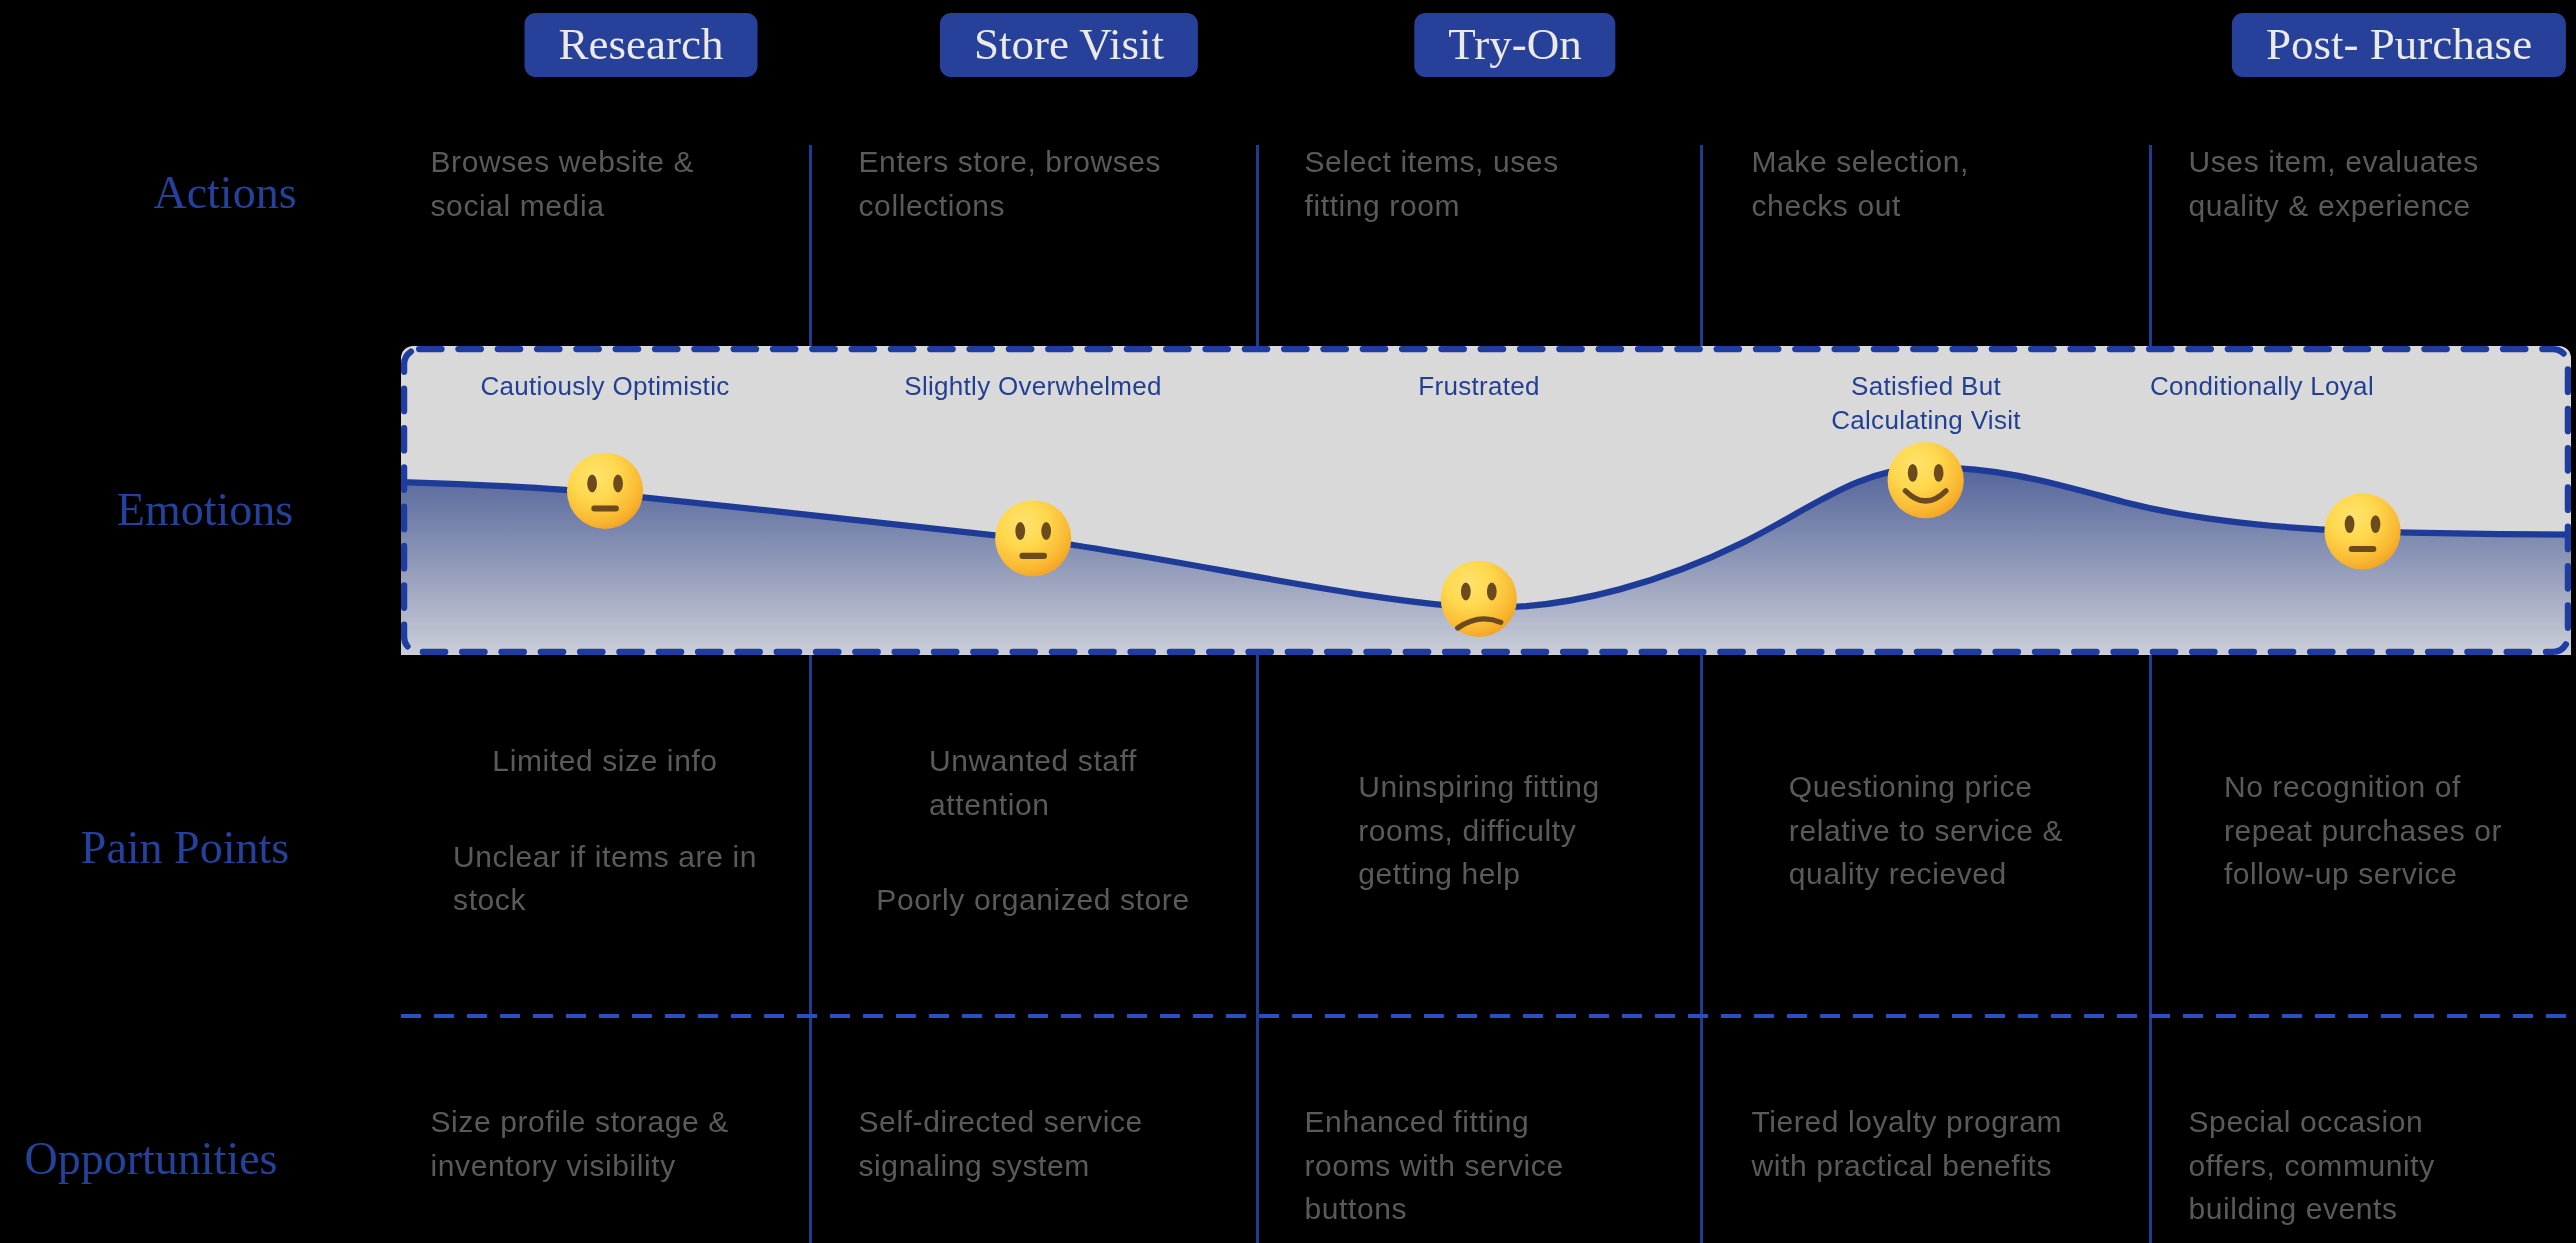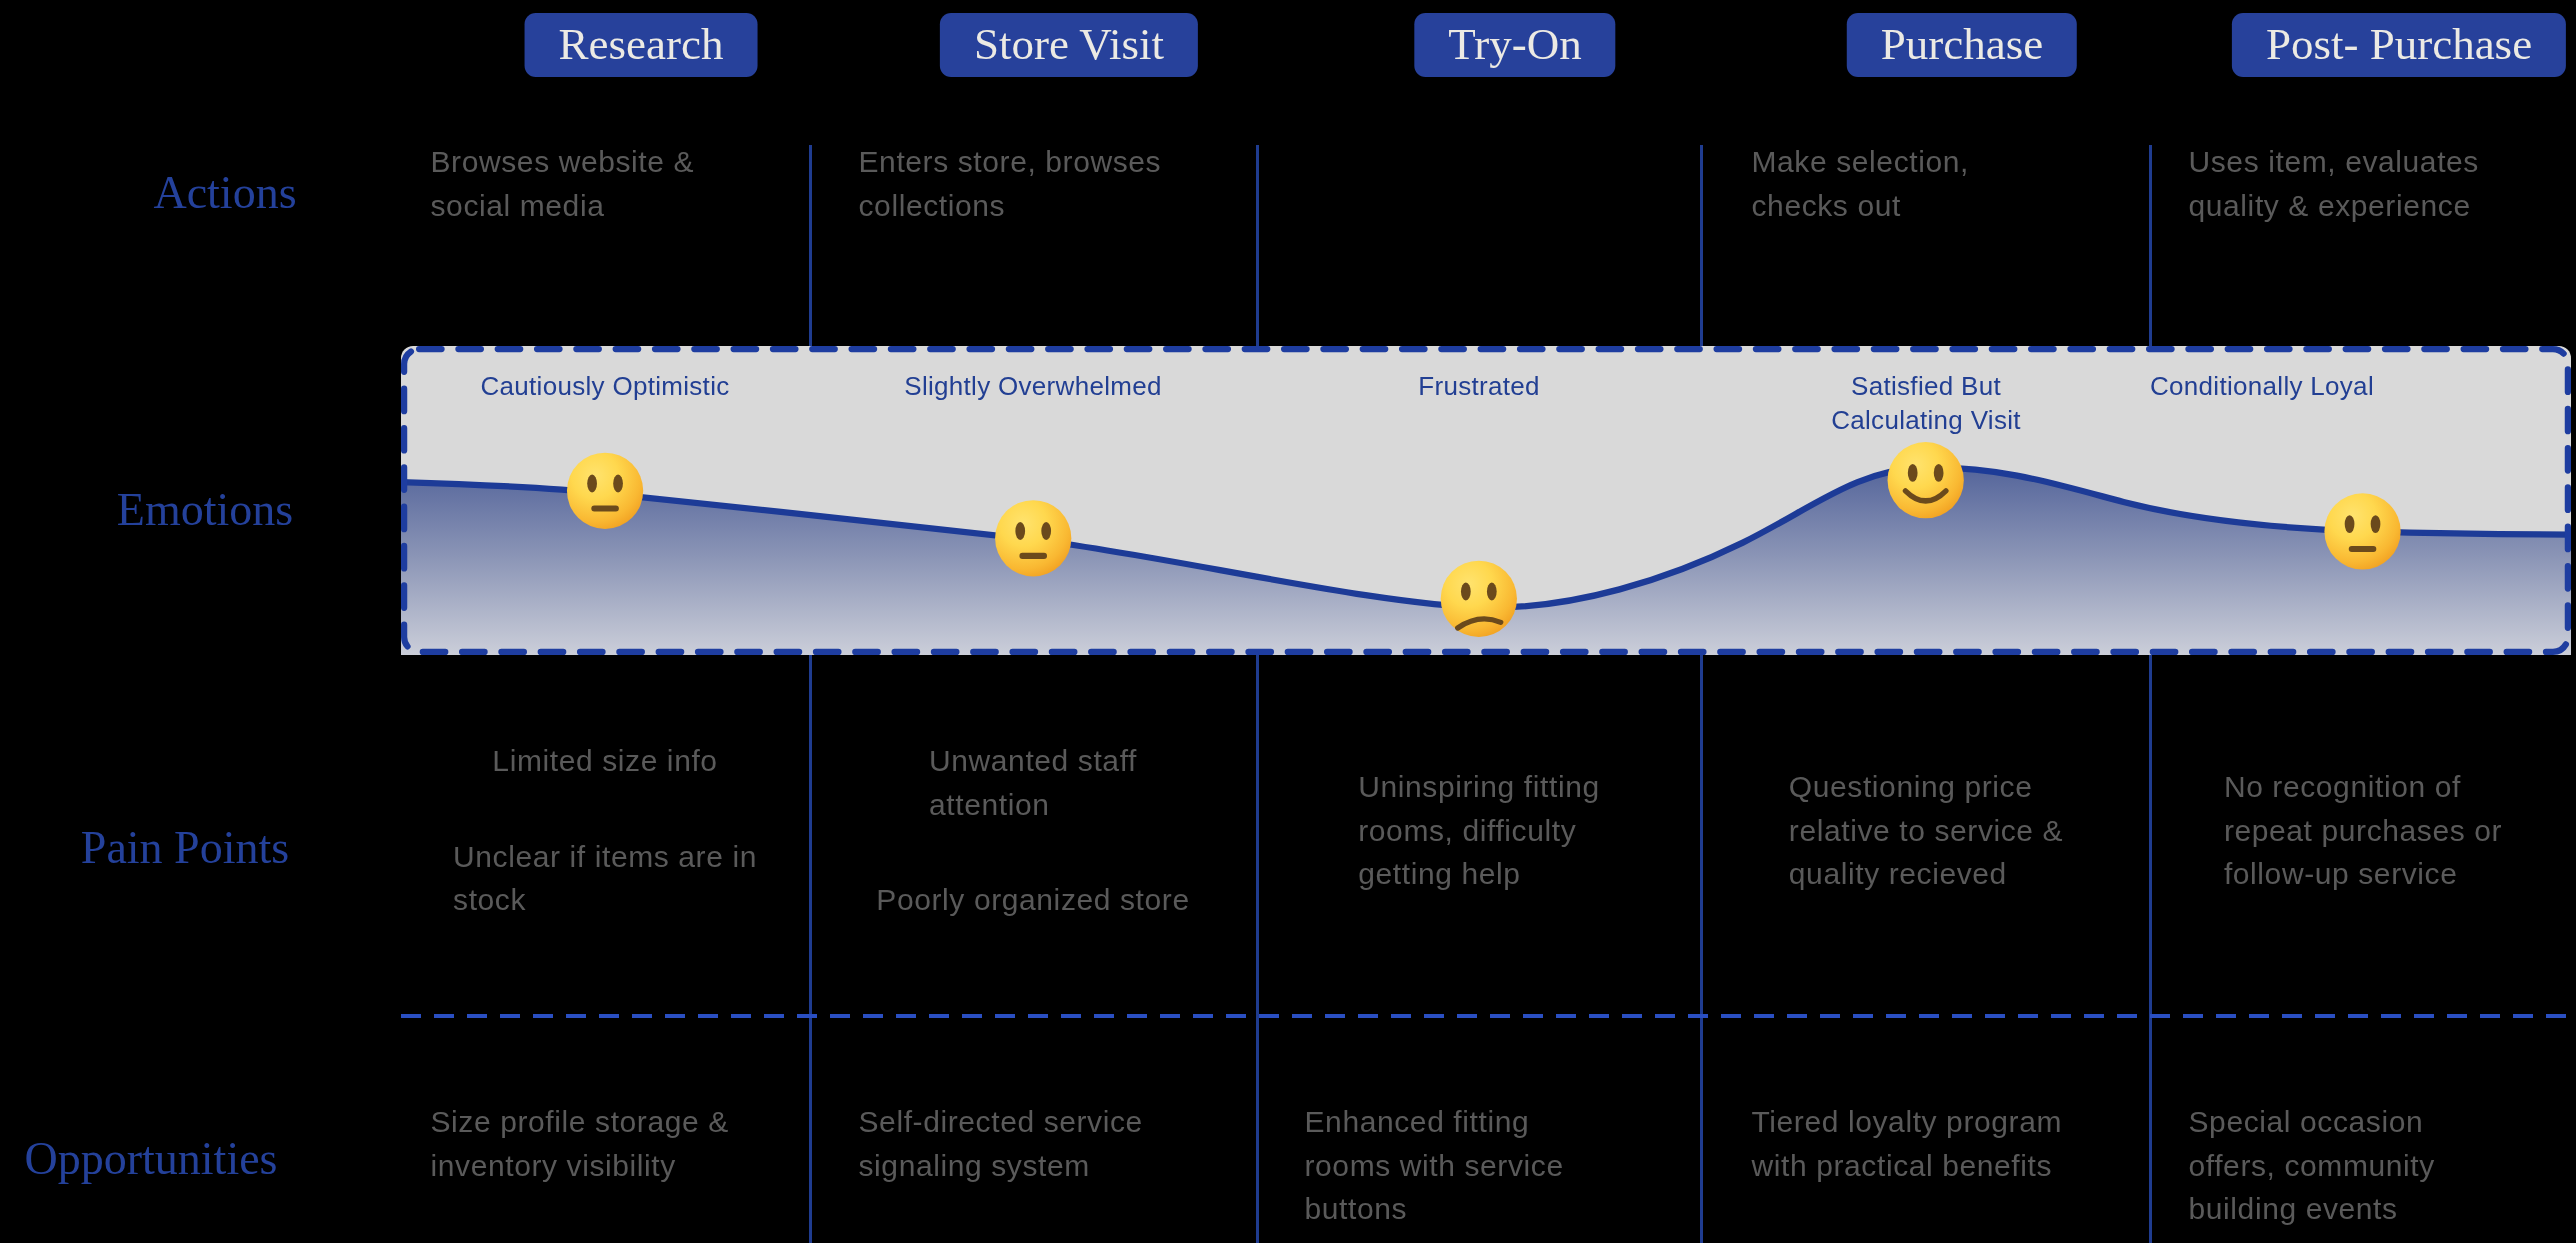--- a/index.html
+++ b/index.html
@@ -41,32 +41,33 @@
   <div class="vline" style="left:809px"></div>
   <div class="vline" style="left:1256px"></div>
   <div class="vline" style="left:1700px"></div>
   <div class="vline" style="left:2149px"></div>
 
   <div class="hdash"></div>
 
   <div class="chip" style="left:605px">Research</div>
   <div class="chip" style="left:1033px">Store Visit</div>
   <div class="chip" style="left:1479px">Try-On</div>
-  <div class="chip" style="left:1926px">Purchase</div>
   <div class="chip" style="left:2363px">Post- Purchase</div>
 
   <div class="rowlab" style="left:225px;top:192px">Actions</div>
   <div class="rowlab" style="left:205px;top:509px">Emotions</div>
   <div class="rowlab" style="left:185px;top:847px">Pain Points</div>
   <div class="rowlab" style="left:151px;top:1158px">Opportunities</div>
 
   <div class="cell action" style="left:605px">Browses website &amp;
 social media</div>
   <div class="cell action" style="left:1033px">Enters store, browses
 collections</div>
+  <div class="cell action" style="left:1479px">Select items, uses
+fitting room</div>
   <div class="cell action" style="left:1926px">Make selection,
 checks out</div>
   <div class="cell action" style="left:2363px">Uses item, evaluates
 quality &amp; experience</div>
 
   <div class="band">
     <svg width="2170" height="309" viewBox="0 0 3477 495" preserveAspectRatio="none">
       <defs>
         <linearGradient id="waveFill" gradientUnits="userSpaceOnUse" x1="0" y1="180" x2="0" y2="495">
           <stop offset="0" stop-color="#4f6098"></stop>

